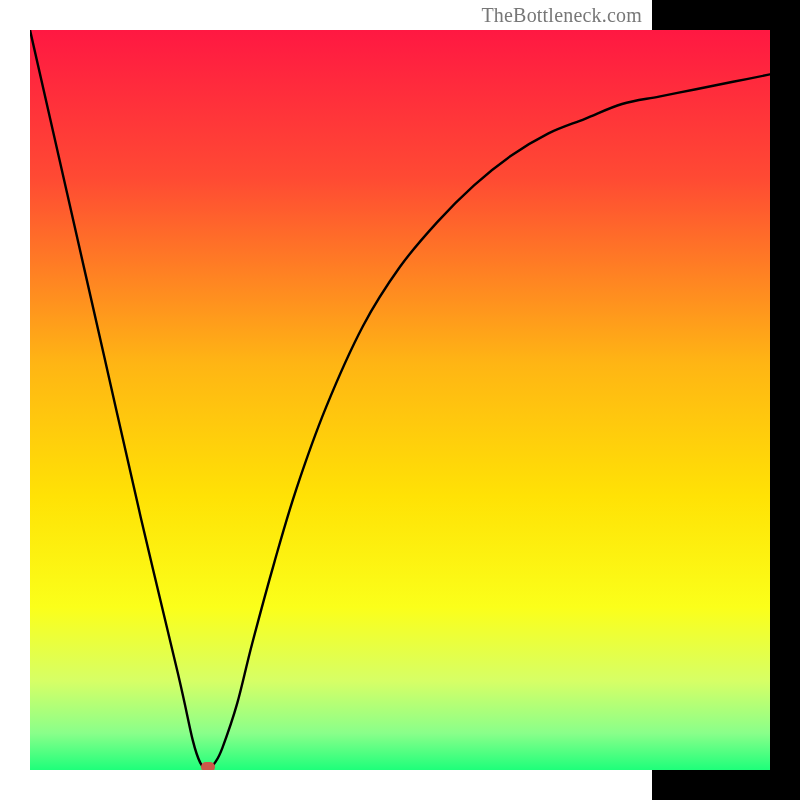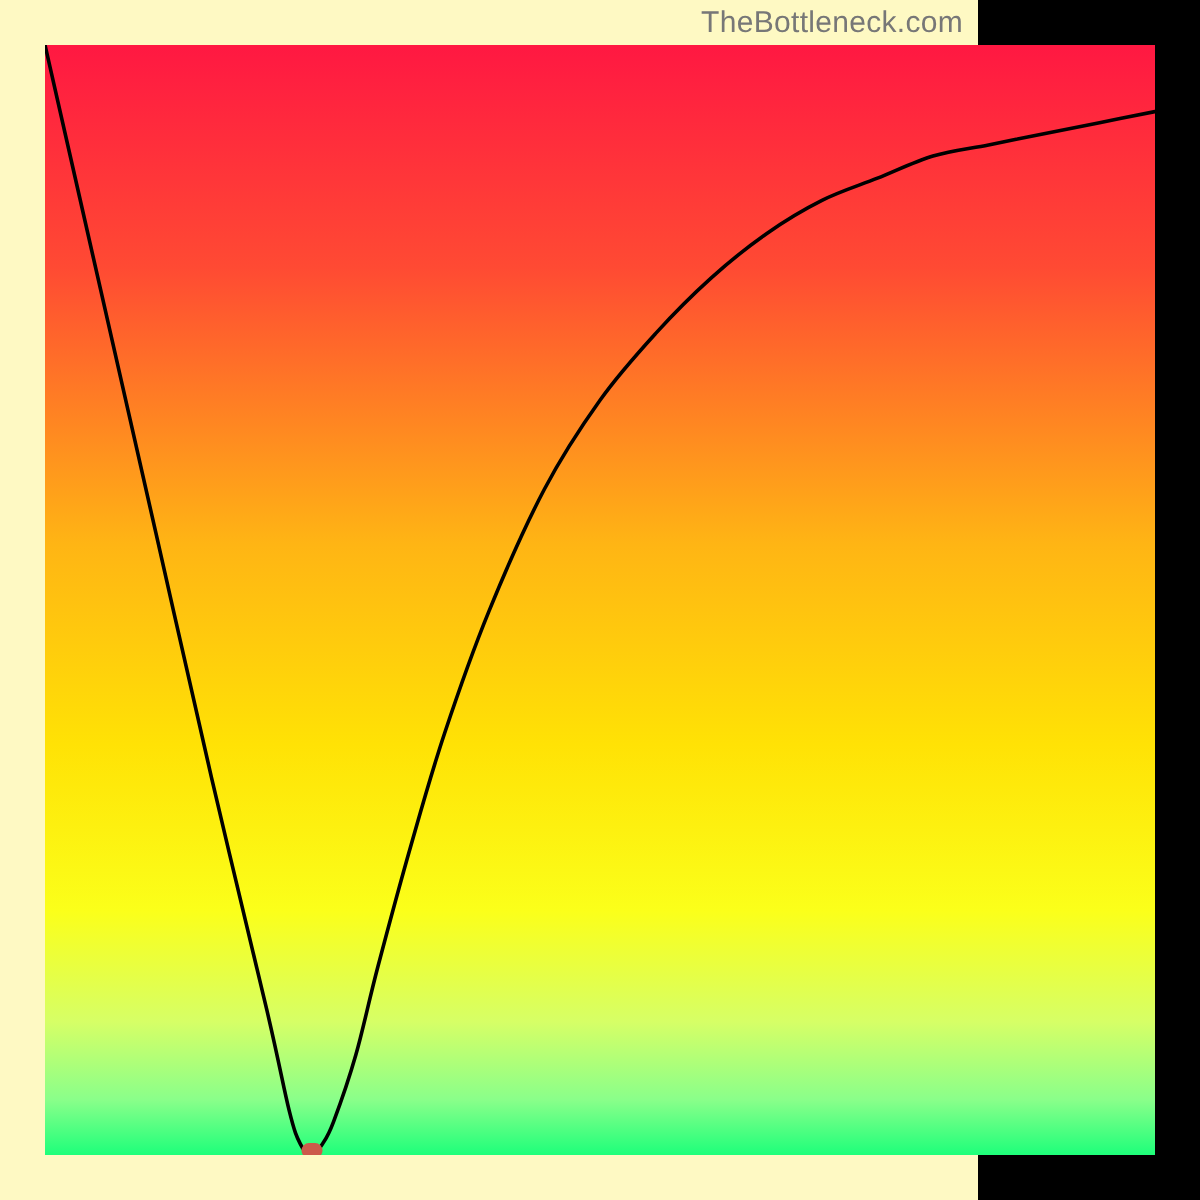--- a/index.html
+++ b/index.html
@@ -7,21 +7,22 @@
     padding: 0;
     width: 800px;
     height: 800px;
     background: #000;
     font-family: Arial, Helvetica, sans-serif;
   }
   .frame {
     position: relative;
     width: 652px;
     height: 800px;
-    background: #fef9c3;
+    background: #ffffff;
+    font-family: Liberation Serif, serif;
   }
   .watermark {
     position: absolute;
     top: 4px;
     right: 10px;
     color: #777;
     font-size: 20px;
     letter-spacing: 0.2px;
     z-index: 20;
   }

